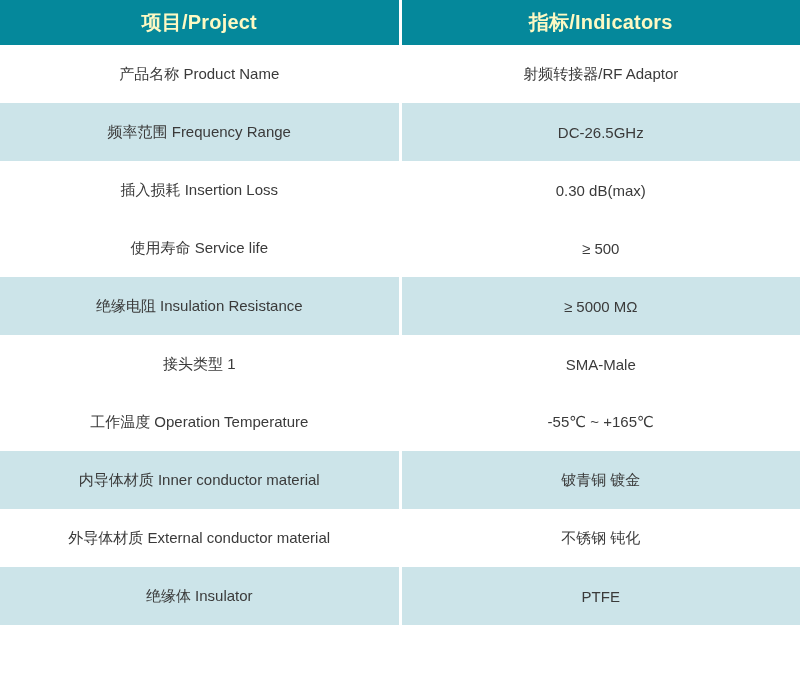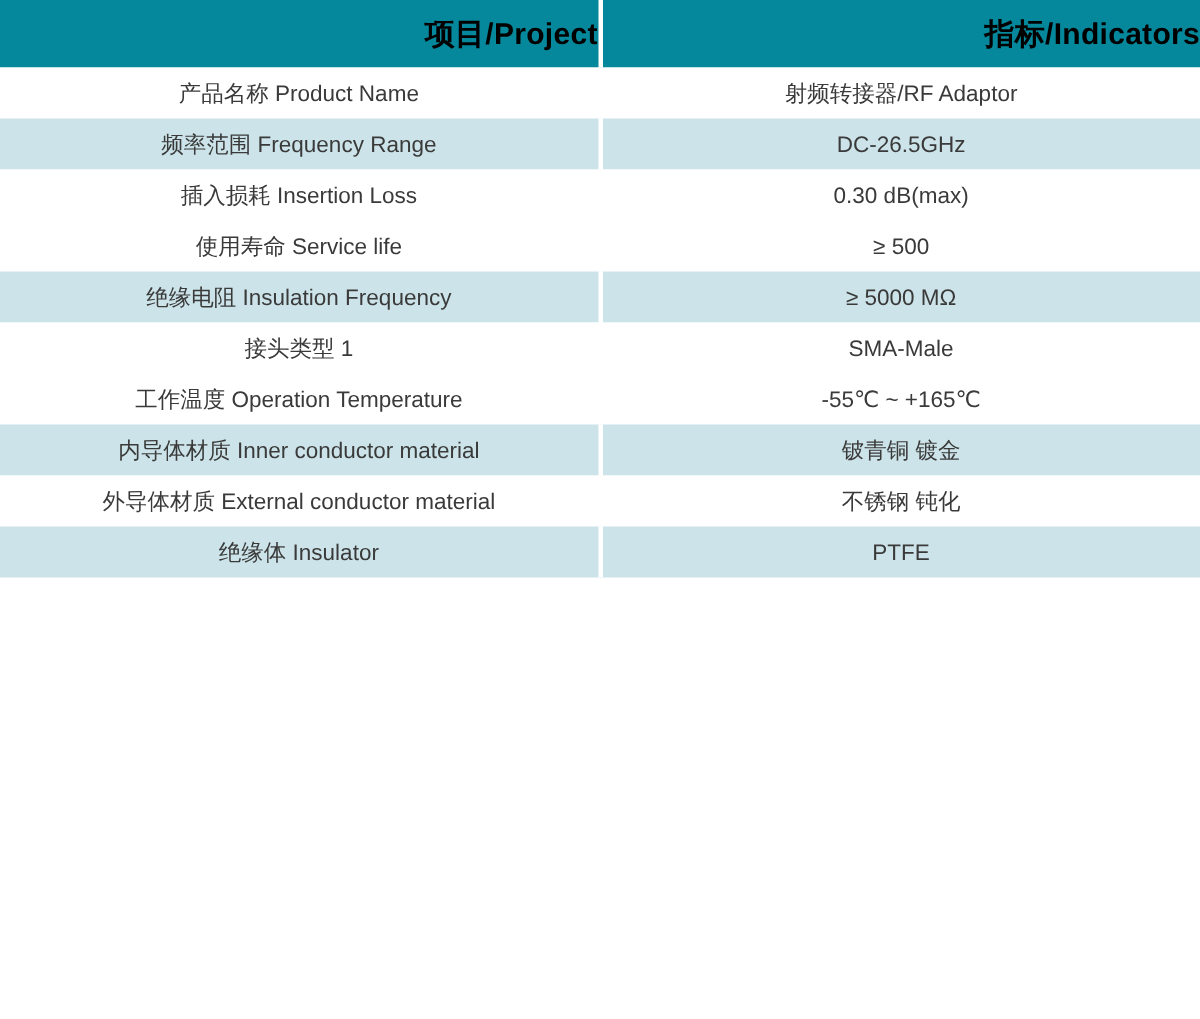--- a/index.html
+++ b/index.html
@@ -19,34 +19,34 @@
     border-collapse: collapse;
     table-layout: fixed;
   }
 
   .spec-table col.col-project { width: 400px; }
   .spec-table col.col-indicator { width: 400px; }
 
   .header-row th {
     height: 45px;
     background: #05889B;
-    color: #000000;
+    color: #fef9c3;
     font-size: 20px;
     font-weight: bold;
-    text-align: right;
+    text-align: center;
     vertical-align: middle;
     padding: 0;
     letter-spacing: 0.2px;
   }
   .header-row th.cell-project {
     border-right: 3px solid #ffffff;
   }
 
   .data-row td {
-    height: 34px;
+    height: 58px;
     font-size: 15px;
     color: #3a3a3a;
     text-align: center;
     vertical-align: middle;
     padding: 0;
     font-weight: normal;
   }
 
   .data-row td.cell-project {
     border-right: 3px solid #ffffff;
@@ -88,21 +88,21 @@
       </tr>
       <tr class="data-row shade-light">
         <td class="cell-project">插入损耗 Insertion Loss</td>
         <td class="cell-indicator">0.30 dB(max)</td>
       </tr>
       <tr class="data-row shade-light">
         <td class="cell-project">使用寿命 Service life</td>
         <td class="cell-indicator">≥ 500</td>
       </tr>
       <tr class="data-row shade-blue">
-        <td class="cell-project">绝缘电阻 Insulation Frequency</td>
+        <td class="cell-project">绝缘电阻 Insulation Resistance</td>
         <td class="cell-indicator">≥ 5000 MΩ</td>
       </tr>
       <tr class="data-row shade-light">
         <td class="cell-project">接头类型 1</td>
         <td class="cell-indicator">SMA-Male</td>
       </tr>
       <tr class="data-row shade-light">
         <td class="cell-project">工作温度 Operation Temperature</td>
         <td class="cell-indicator">-55℃ ~ +165℃</td>
       </tr>

